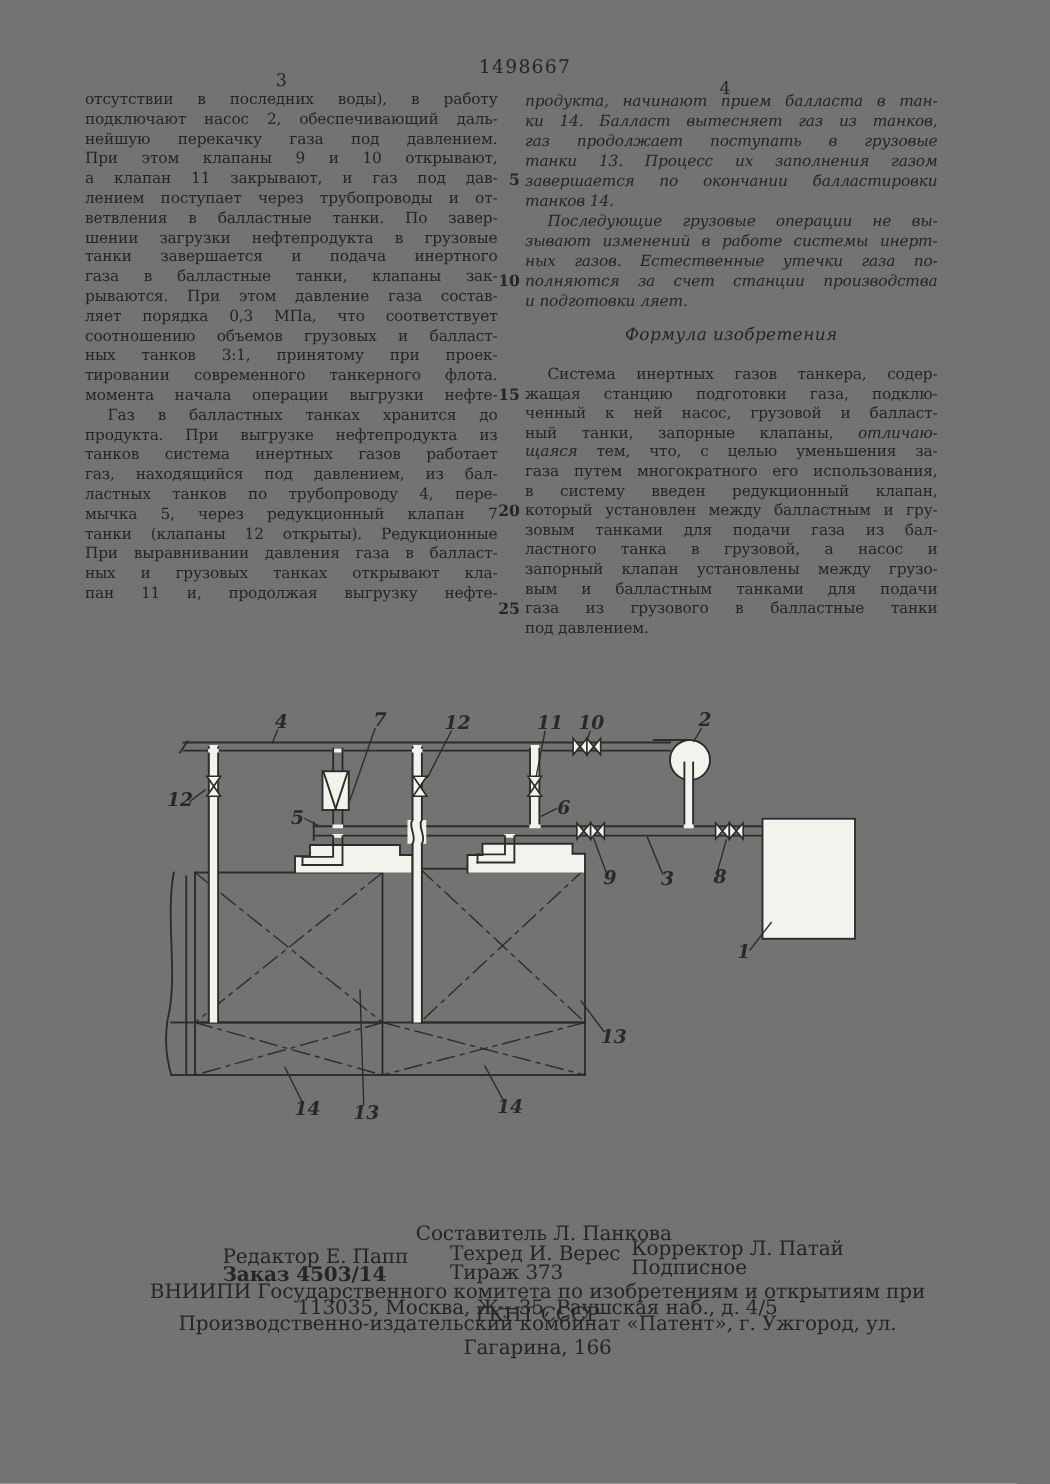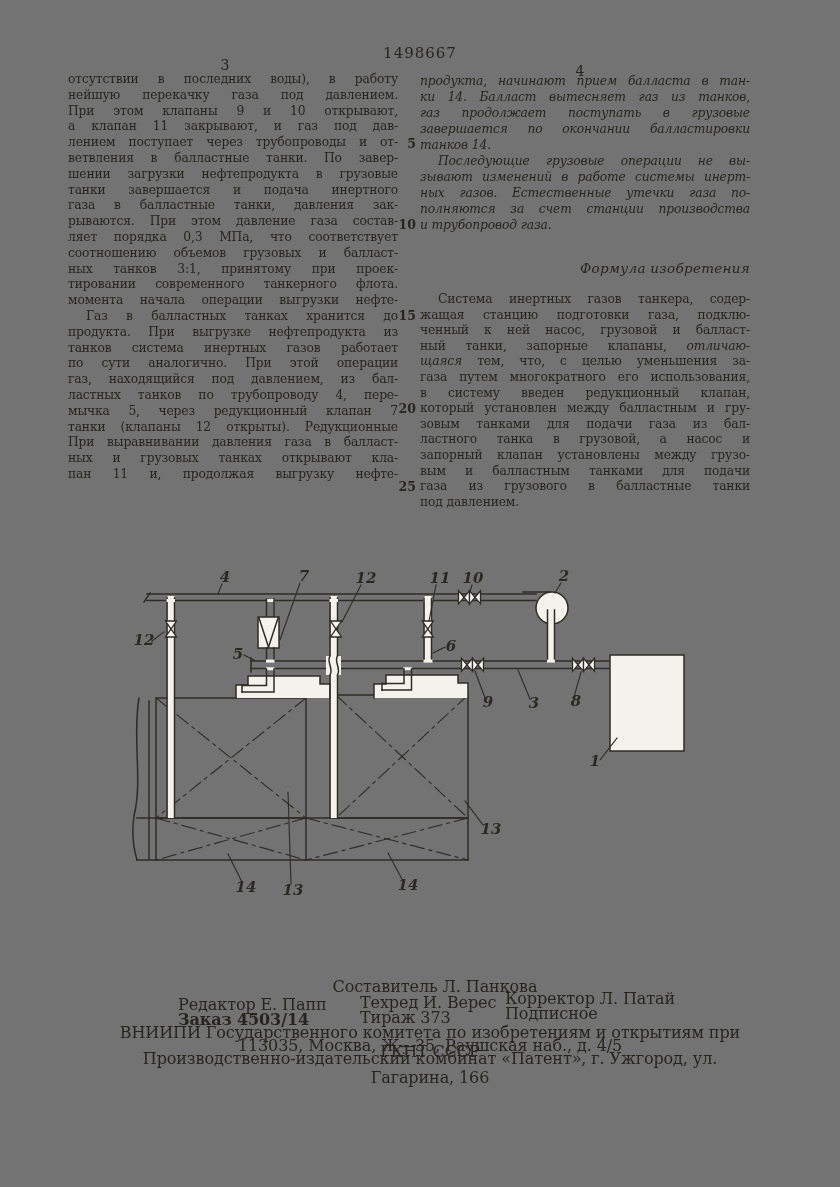--- a/index.html
+++ b/index.html
@@ -16,85 +16,86 @@
     font-size:12.3px; letter-spacing:-0.15px;
     text-align:justify; text-align-last:justify;
     white-space:normal; overflow:visible;
   }
   .lcol .ln { height:15.8px; line-height:15.8px; }
   .rtop .ln { height:16px;   line-height:16px;font-style:italic; }
   .claim .ln{ height:15.6px; line-height:15.6px; }
   .ln.end { text-align-last:left; }
   .ln.ind { text-indent:18px; }
   .it { font-style:italic; }
-  .heading { font-style:italic; font-size:13.5px; text-align:right; letter-spacing:0.3px; }
+  .heading { font-style:italic; font-size:13.5px; text-align:center; letter-spacing:0.3px; }
   .marker { position:absolute; width:22px; text-align:right; font-weight:bold; font-size:12.5px; }
   .f { position:absolute; font-size:16px; letter-spacing:-0.1px; }
   .fc { text-align:center; }
   svg text {
     font-family:"DejaVu Serif", serif;
     font-style:italic; font-weight:600; font-size:15px;
     fill:#2b2923; stroke:none;
   }
 </style>
 </head>
 <body>
 
 <div class="page">
 
   <div class="abs pat-no" style="left:300px; top:44px; width:240px;">1498667</div>
   <div class="abs colno" style="left:200px; top:57px; width:50px;">3</div>
   <div class="abs colno" style="left:555px; top:63px; width:50px;">4</div>
 
   <div class="col lcol" style="left:68px; top:72px;">
     <div class="ln">отсутствии в последних воды), в работу</div>
+    <div class="ln">подключают насос 2, обеспечивающий даль-</div>
     <div class="ln">нейшую перекачку газа под давлением.</div>
     <div class="ln">При этом клапаны 9 и 10 открывают,</div>
     <div class="ln">а клапан 11 закрывают, и газ под дав-</div>
     <div class="ln">лением поступает через трубопроводы и от-</div>
     <div class="ln">ветвления в балластные танки. По завер-</div>
     <div class="ln">шении загрузки нефтепродукта в грузовые</div>
     <div class="ln">танки завершается и подача инертного</div>
-    <div class="ln">газа в балластные танки, давления зак-</div>
+    <div class="ln">газа в балластные танки, клапаны зак-</div>
     <div class="ln">рываются. При этом давление газа состав-</div>
     <div class="ln">ляет порядка 0,3 МПа, что соответствует</div>
     <div class="ln">соотношению объемов грузовых и балласт-</div>
     <div class="ln">ных танков 3:1, принятому при проек-</div>
     <div class="ln">тировании современного танкерного флота.</div>
     <div class="ln">момента начала операции выгрузки нефте-</div>
     <div class="ln ind">Газ в балластных танках хранится до</div>
     <div class="ln">продукта. При выгрузке нефтепродукта из</div>
     <div class="ln">танков система инертных газов работает</div>
-    <div class="ln">по сути аналогично. При этой операции</div>
     <div class="ln">газ, находящийся под давлением, из бал-</div>
     <div class="ln">ластных танков по трубопроводу 4, пере-</div>
     <div class="ln">мычка 5, через редукционный клапан 7</div>
     <div class="ln">танки (клапаны 12 открыты). Редукционные</div>
     <div class="ln">При выравнивании давления газа в балласт-</div>
     <div class="ln">ных и грузовых танках открывают кла-</div>
     <div class="ln">пан 11 и, продолжая выгрузку нефте-</div>
   </div>
 
   <div class="marker" style="left:394px; top:136px;">5</div>
   <div class="marker" style="left:394px; top:217px;">10</div>
   <div class="marker" style="left:394px; top:308px;">15</div>
   <div class="marker" style="left:394px; top:401px;">20</div>
   <div class="marker" style="left:394px; top:479px;">25</div>
 
   <div class="col rtop" style="left:420px; top:73px;">
     <div class="ln">продукта, начинают прием балласта в тан-</div>
     <div class="ln">ки 14. Балласт вытесняет газ из танков,</div>
     <div class="ln">газ продолжает поступать в грузовые</div>
+    <div class="ln">танки 13. Процесс их заполнения газом</div>
     <div class="ln">завершается по окончании балластировки</div>
     <div class="ln end">танков 14.</div>
     <div class="ln ind">Последующие грузовые операции не вы-</div>
     <div class="ln">зывают изменений в работе системы инерт-</div>
     <div class="ln">ных газов. Естественные утечки газа по-</div>
     <div class="ln">полняются за счет станции производства</div>
-    <div class="ln end">и трубопровод газа.</div>
+    <div class="ln end">и подготовки ляет.</div>
   </div>
 
   <div class="abs heading" style="left:420px; top:260px; width:330px;">Формула изобретения</div>
 
   <div class="col claim" style="left:420px; top:292px;">
     <div class="ln ind">Система инертных газов танкера, содер-</div>
     <div class="ln">жащая станцию подготовки газа, подклю-</div>
     <div class="ln">ченный к ней насос, грузовой и балласт-</div>
     <div class="ln"><span>ный танки, запорные клапаны, </span><span class="it">отличаю-</span></div>
     <div class="ln"><span class="it">щаяся</span><span> тем, что, с целью уменьшения за-</span></div>

